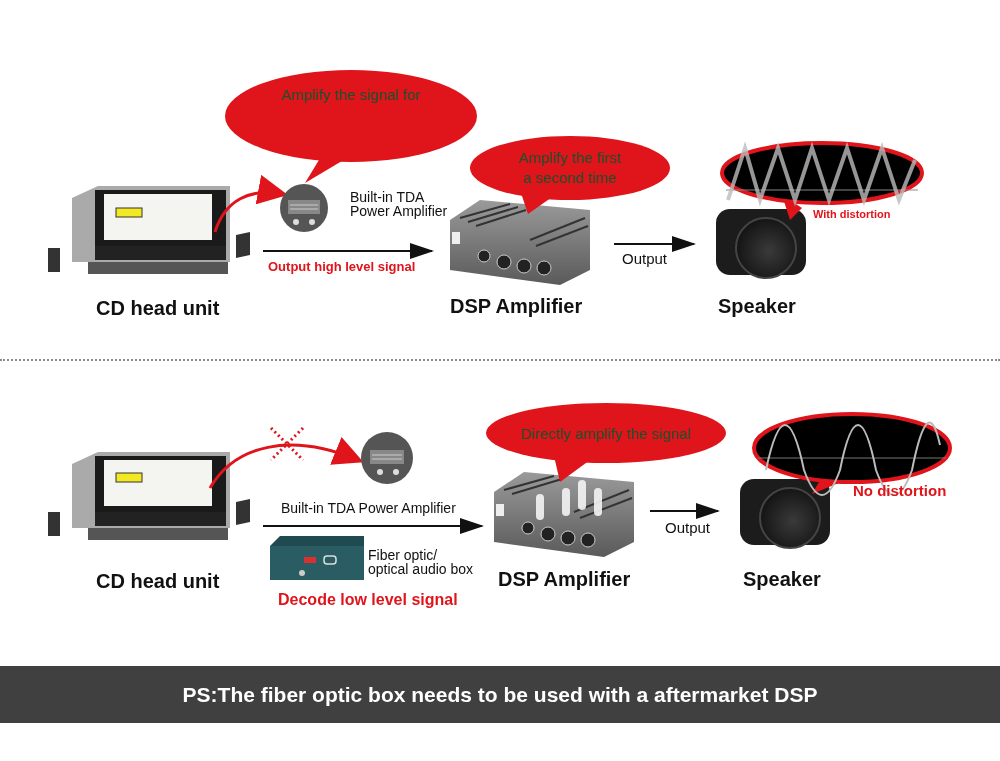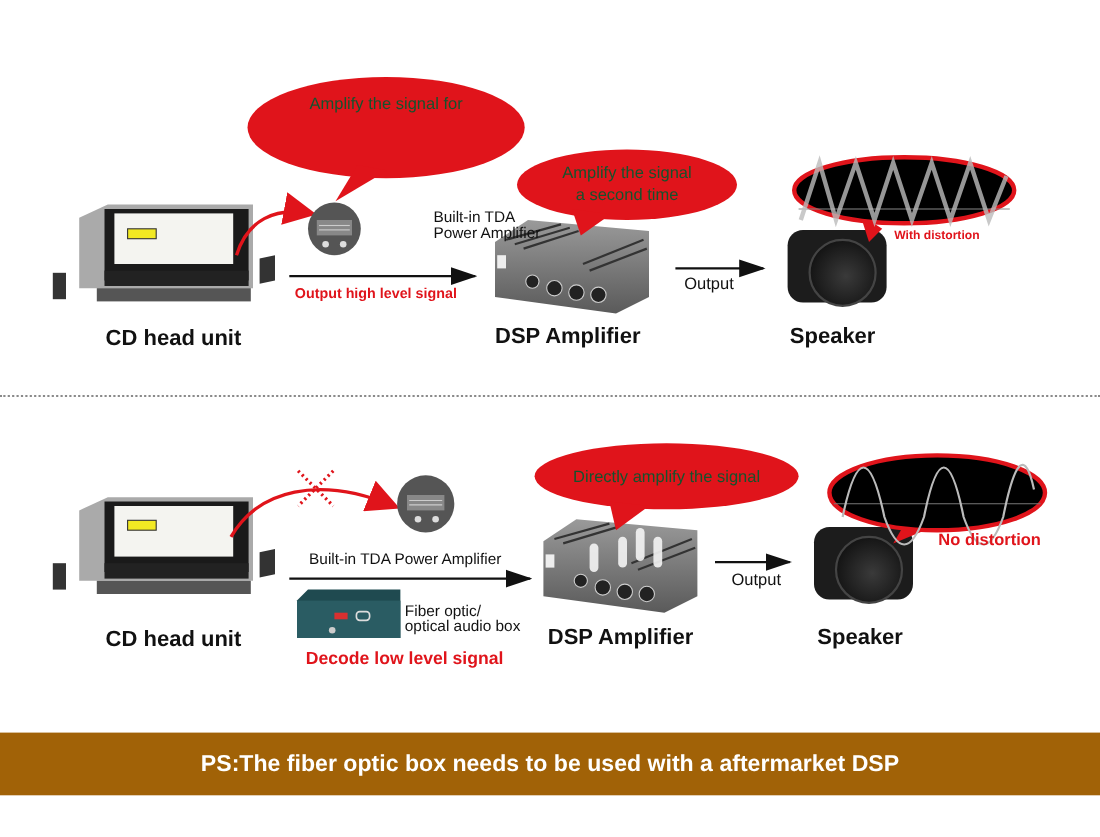--- a/index.html
+++ b/index.html
@@ -4,21 +4,21 @@
 <style>
   html, body { margin: 0; padding: 0; }
   body { width: 1000px; height: 761px; background: #ffffff; position: relative; overflow: hidden;
          font-family: "Liberation Sans", sans-serif; }
   .abs { position: absolute; }
   .lbl { font-weight: bold; font-size: 20px; color: #111; white-space: nowrap; }
   .red-lbl { font-weight: bold; color: #e0141b; white-space: nowrap; }
   .small { font-size: 14px; color: #111; line-height: 14px; white-space: nowrap; }
   .bubble-text { color: #14532d; font-size: 15px; text-align: center; line-height: 22px; white-space: nowrap; }
   .divider { left: 0; width: 1000px; top: 359px; height: 0; border-top: 2px dotted #8a8a8a; }
-  .banner { left: 0; top: 666px; width: 1000px; height: 57px; background: #a16207;
+  .banner { left: 0; top: 666px; width: 1000px; height: 57px; background: #404040;
             display: flex; align-items: center; justify-content: center; }
   .banner span { color: #fff; font-weight: bold; font-size: 21px; }
   svg { position: absolute; left: 0; top: 0; }
 </style>
 </head>
 <body>
 
 <svg width="1000" height="761" viewBox="0 0 1000 761">
   <defs>
     <marker id="arrBlack" markerWidth="12" markerHeight="10" refX="11" refY="5" orient="auto">
@@ -171,27 +171,27 @@
     <polygon points="826,470 846,480 812,494" fill="#e0141b"></polygon>
     <ellipse cx="852" cy="448" rx="98" ry="34" fill="#000" stroke="#e0141b" stroke-width="4"></ellipse>
     <line x1="758" y1="458" x2="946" y2="458" stroke="#777" stroke-width="1"></line>
     <path d="M766,470 Q785,380 804,470 M804,470 Q822,520 840,470 M840,470 Q858,380 876,470 M876,470 Q894,520 912,470 M912,470 Q928,390 940,445" fill="none" stroke="#bbb" stroke-width="2"></path>
   </g>
 </svg>
 
 <div class="abs bubble-text" style="left:226px; top:84px; width:250px;">
   <div>Amplify the signal for</div>
 </div>
-<div class="abs small" style="left:350px; top:190px;margin-left:44px;">
+<div class="abs small" style="left:350px; top:190px;">
   <div>Built-in TDA</div>
   <div>Power Amplifier</div>
 </div>
 <div class="abs red-lbl" style="left:268px; top:259px; font-size:13px;">Output high level signal</div>
 <div class="abs bubble-text" style="left:480px; top:148px; width:180px; line-height:20px;">
-  <div>Amplify the signal</div>
+  <div>Amplify the first</div>
   <div>a second time</div>
 </div>
 <div class="abs" style="left:622px; top:250px; font-size:15px; color:#111;">Output</div>
 <div class="abs red-lbl" style="left:813px; top:208px; font-size:11px;">With distortion</div>
 <div class="abs lbl" style="left:96px; top:297px;">CD head unit</div>
 <div class="abs lbl" style="left:450px; top:295px;">DSP Amplifier</div>
 <div class="abs lbl" style="left:718px; top:295px;">Speaker</div>
 
 <div class="abs divider"></div>
 

